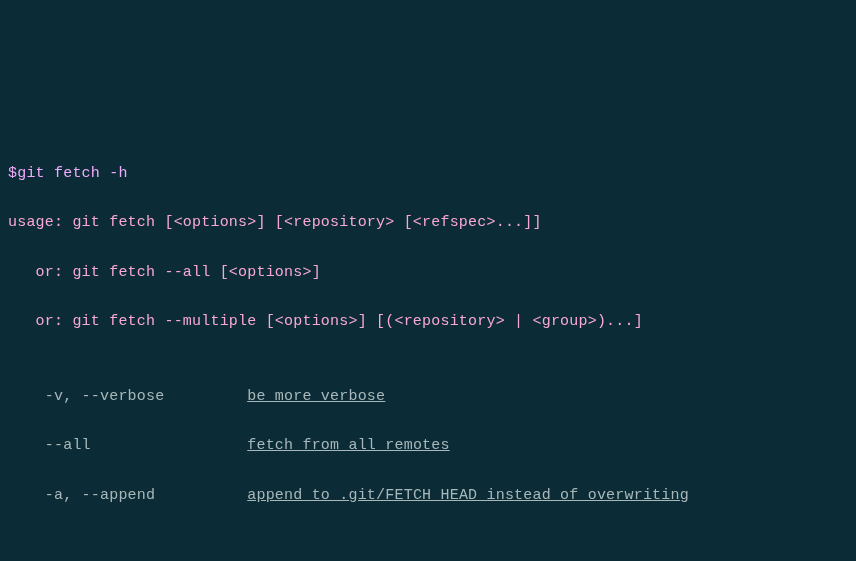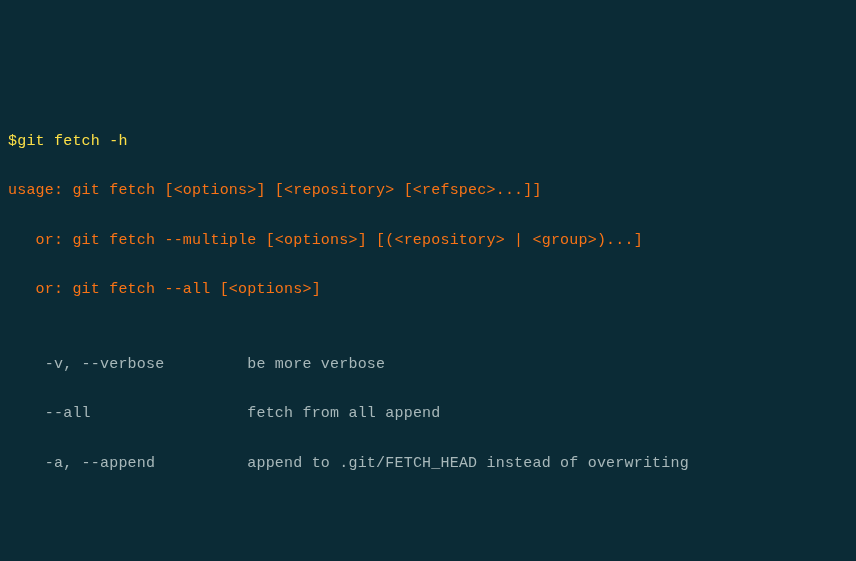--- a/index.html
+++ b/index.html
@@ -16,48 +16,50 @@
       padding: 6px 8px;
       width: 856px;
       height: 561px;
       overflow: hidden;
       white-space: pre;
     }
     .terminal {
       letter-spacing: 0.2px;
     }
     .prompt-line {
-      color: #fde047;
+      color: #f0abfc;
+      margin-top: 32px;
     }
     .usage-line {
-      color: #f97316;
+      color: #f9a8d4;
     }
     .opt-row {
       display: block;
+      text-decoration: underline;
     }
     .opt-flag {
       display: inline-block;
     }
     .opt-desc {
       display: inline;
     }
   </style>
 </head>
 <body>
 
 
 
 <div class="terminal">
 <div class="prompt-line">$git fetch -h</div>
 <div class="usage-line">usage: git fetch [&lt;options&gt;] [&lt;repository&gt; [&lt;refspec&gt;...]]</div>
+<div class="usage-line">   or: git fetch --all [&lt;options&gt;]</div>
 <div class="usage-line">   or: git fetch --multiple [&lt;options&gt;] [(&lt;repository&gt; | &lt;group&gt;)...]</div>
-<div class="usage-line">   or: git fetch --all [&lt;options&gt;]</div>
 <div class="usage-line"></div>
 <div class="opt-row"><span class="opt-flag">    -v, --verbose         </span><span class="opt-desc">be more verbose</span></div>
-<div class="opt-row"><span class="opt-flag">    --all                 </span><span class="opt-desc">fetch from all append</span></div>
+<div class="opt-row"><span class="opt-flag">    --all                 </span><span class="opt-desc">fetch from all remotes</span></div>
 <div class="opt-row"><span class="opt-flag">    -a, --append          </span><span class="opt-desc">append to .git/FETCH_HEAD instead of overwriting</span></div>
 
 
 
 
 
 
 
 
 

